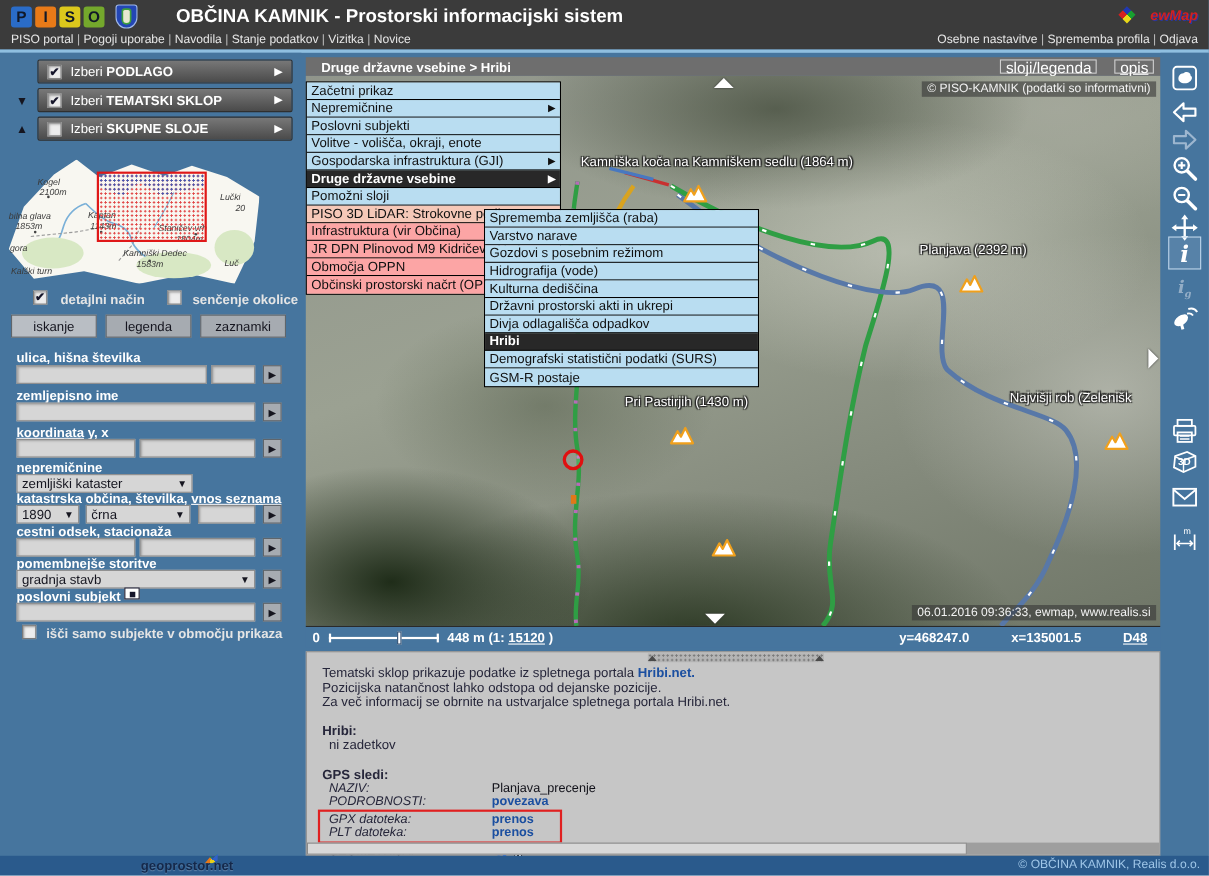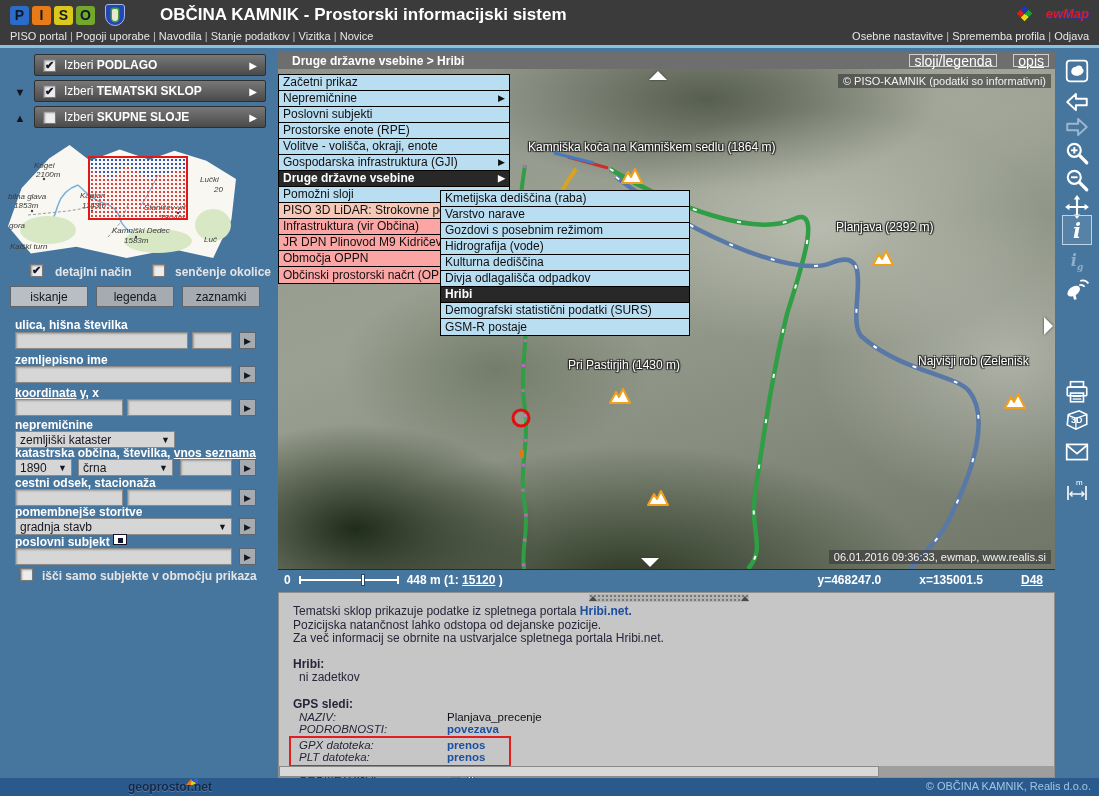--- a/index.html
+++ b/index.html
@@ -370,23 +370,20 @@
           <span class="t">Začetni prikaz</span>
         </div>
       <div class="mi blue">
           <span class="t">Nepremičnine</span>
           <span class="ar">▶</span>
         </div>
       <div class="mi blue">
           <span class="t">Poslovni subjekti</span>
         </div>
       <div class="mi blue">
-          <span class="t">Prostorske enote (RPE)</span>
-        </div>
-      <div class="mi blue">
           <span class="t">Volitve - volišča, okraji, enote</span>
         </div>
       <div class="mi blue">
           <span class="t">Gospodarska infrastruktura (GJI)</span>
           <span class="ar">▶</span>
         </div>
       <div class="mi selected">
           <span class="t">Druge državne vsebine</span>
           <span class="ar">▶</span>
         </div>
@@ -405,33 +402,36 @@
       <div class="mi yellow">
           <span class="t">Območja OPPN</span>
         </div>
       <div class="mi yellow">
           <span class="t">Občinski prostorski načrt (OPN)</span>
         </div>
     </div>
 
     <div class="submenu">
       <div class="mi blue">
-          <span class="t">Kmetijska dediščina (raba)</span>
+          <span class="t">Sprememba zemljišča (raba)</span>
         </div>
       <div class="mi blue">
           <span class="t">Varstvo narave</span>
         </div>
       <div class="mi blue">
           <span class="t">Gozdovi s posebnim režimom</span>
         </div>
       <div class="mi blue">
           <span class="t">Hidrografija (vode)</span>
         </div>
       <div class="mi blue">
           <span class="t">Kulturna dediščina</span>
+        </div>
+      <div class="mi blue">
+          <span class="t">Državni prostorski akti in ukrepi</span>
         </div>
       <div class="mi blue">
           <span class="t">Divja odlagališča odpadkov</span>
         </div>
       <div class="mi selected">
           <span class="t">Hribi</span>
         </div>
       <div class="mi blue">
           <span class="t">Demografski statistični podatki (SURS)</span>
         </div>

